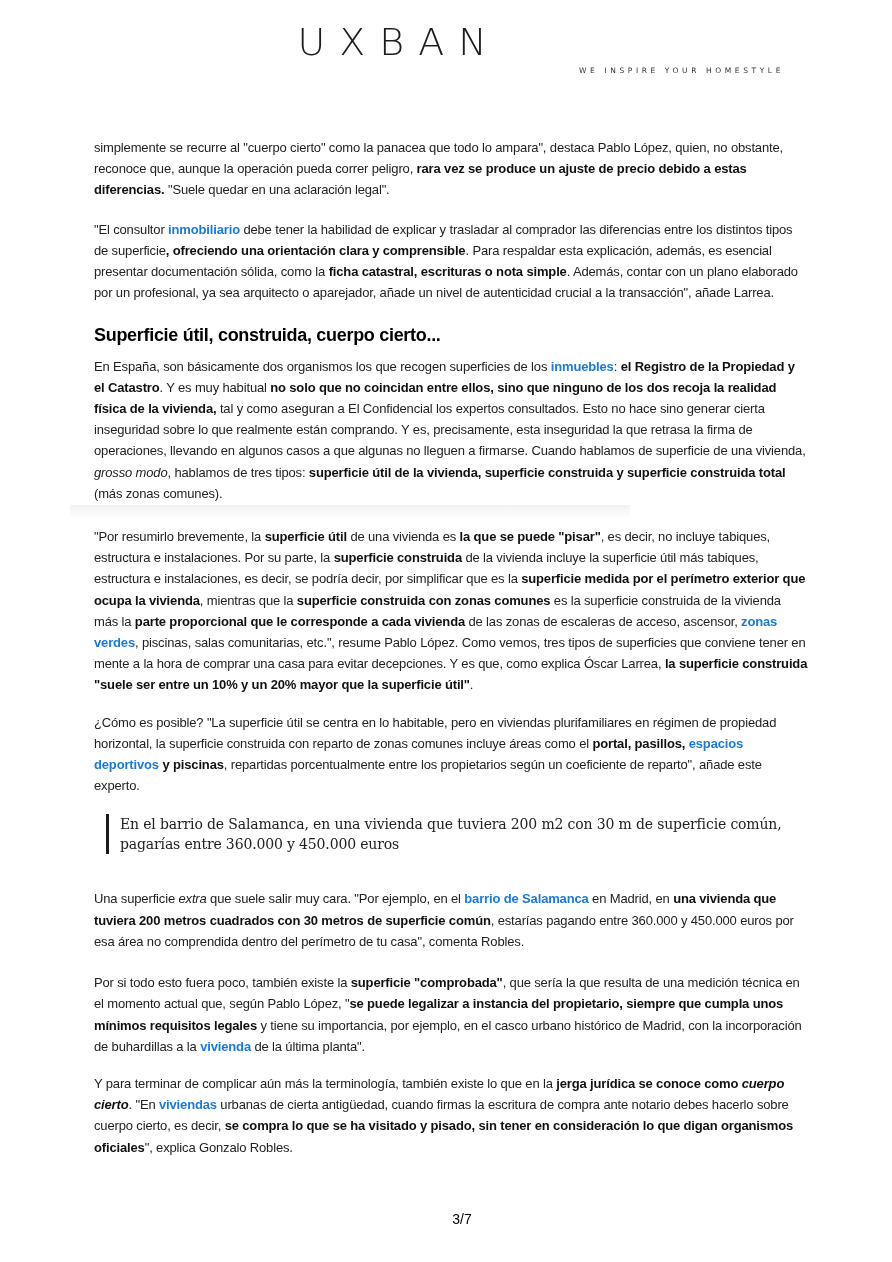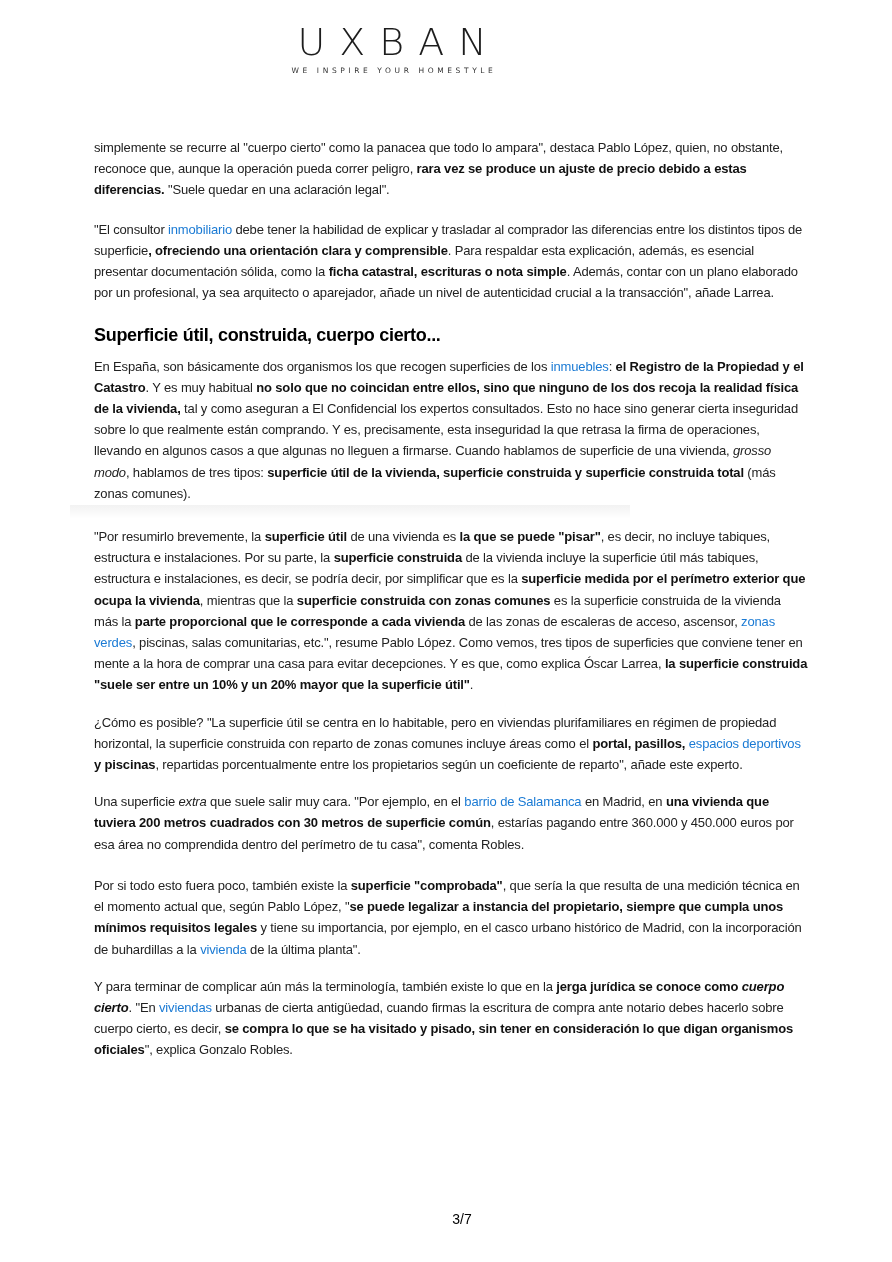--- a/index.html
+++ b/index.html
@@ -1,23 +1,23 @@
 <!DOCTYPE html>
 <html><head>
 <meta charset="utf-8">
 <style>
   html, body { margin:0; padding:0; background:#ffffff; }
   body { width:892px; height:1262px; position:relative; overflow:hidden; color:#1a1a1a; }
   .header { position:absolute; top:22px; left:0; width:784px; text-align:center; }
   .logo { font-family:"DejaVu Sans", sans-serif; font-weight:300; font-size:38px; letter-spacing:14px; color:#1d1d1d; line-height:40px; padding-left:14px; }
-  .tagline { font-family:"DejaVu Sans", sans-serif; font-size:7.5px; letter-spacing:3.6px; color:#333; margin-top:4px; padding-left:4px; }
+  .tagline { font-family:"DejaVu Sans", sans-serif; font-size:7.5px; letter-spacing:3.6px; color:#333; margin-top:4px; padding-left:4px;text-align:right; }
   .content { position:absolute; top:137px; left:94px; width:714px; font-family:"Liberation Sans", sans-serif; font-size:13px; line-height:21.2px; color:#222; letter-spacing:-0.15px; }
   .content p { margin:0 0 16px 0; }
   .content b { font-weight:bold; color:#111; }
-  a.lnk { color:#1a7ad4; font-weight:normal; text-decoration:none; }
+  a.lnk { color:#1a7ad4; font-weight:bold; text-decoration:none; }
   h2 { font-family:"Liberation Sans", sans-serif; font-size:18px; font-weight:bold; margin:22px 0 9px 0; color:#000000; letter-spacing:-0.3px; }
   .quote { border-left:3px solid #1a1a1a; padding-left:11px; margin:18px 0 34px 12px; font-family:"DejaVu Serif", serif; font-size:14px; line-height:20px; color:#222; }
   .shade { position:absolute; left:70px; top:505px; width:560px; height:14px; background:linear-gradient(to bottom, rgba(0,0,0,0.05), rgba(0,0,0,0)); pointer-events:none; }
   .pagenum { position:absolute; top:1211px; left:16px; width:892px; text-align:center; font-family:"Liberation Sans", sans-serif; font-size:14px; color:#000000; }
   .p-first { margin-bottom:18px !important; }
 </style>
 </head>
 <body>
 
 <div class="header">
@@ -33,20 +33,21 @@
   <p><span>"El consultor </span><a class="lnk" style="color: rgb(26, 122, 212);">inmobiliario</a><span> debe tener la habilidad de explicar y trasladar al comprador las diferencias entre los distintos tipos de superficie</span><b>, ofreciendo una orientación clara y comprensible</b><span>. Para respaldar esta explicación, además, es esencial presentar documentación sólida, como la </span><b>ficha catastral, escrituras o nota simple</b><span>. Además, contar con un plano elaborado por un profesional, ya sea arquitecto o aparejador, añade un nivel de autenticidad crucial a la transacción", añade Larrea.</span></p>
 
   <h2>Superficie útil, construida, cuerpo cierto...</h2>
 
   <p><span>En España, son básicamente dos organismos los que recogen superficies de los </span><a class="lnk" style="color: rgb(26, 122, 212);">inmuebles</a><span>: </span><b>el Registro de la Propiedad y el Catastro</b><span>. Y es muy habitual </span><b>no solo que no coincidan entre ellos, sino que ninguno de los dos recoja la realidad física de la vivienda,</b><span> tal y como aseguran a El Confidencial los expertos consultados. Esto no hace sino generar cierta inseguridad sobre lo que realmente están comprando. Y es, precisamente, esta inseguridad la que retrasa la firma de operaciones, llevando en algunos casos a que algunas no lleguen a firmarse. Cuando hablamos de superficie de una vivienda, </span><i>grosso modo</i><span>, hablamos de tres tipos: </span><b>superficie útil de la vivienda, superficie construida y superficie construida total</b><span> (más zonas comunes).</span></p>
 
   <p style="margin-top:22px;"><span>"Por resumirlo brevemente, la </span><b>superficie útil</b><span> de una vivienda es </span><b>la que se puede "pisar"</b><span>, es decir, no incluye tabiques, estructura e instalaciones. Por su parte, la </span><b>superficie construida</b><span> de la vivienda incluye la superficie útil más tabiques, estructura e instalaciones, es decir, se podría decir, por simplificar que es la </span><b>superficie medida por el perímetro exterior que ocupa la vivienda</b><span>, mientras que la </span><b>superficie construida con zonas comunes</b><span> es la superficie construida de la vivienda más la </span><b>parte proporcional que le corresponde a cada vivienda</b><span> de las zonas de escaleras de acceso, ascensor, </span><a class="lnk" style="color: rgb(26, 122, 212);">zonas verdes</a><span>, piscinas, salas comunitarias, etc.", resume Pablo López. Como vemos, tres tipos de superficies que conviene tener en mente a la hora de comprar una casa para evitar decepciones. Y es que, como explica Óscar Larrea, </span><b>la superficie construida "suele ser entre un 10% y un 20% mayor que la superficie útil"</b><span>.</span></p>
 
   <p><span>¿Cómo es posible? "La superficie útil se centra en lo habitable, pero en viviendas plurifamiliares en régimen de propiedad horizontal, la superficie construida con reparto de zonas comunes incluye áreas como el </span><b>portal, pasillos,</b><span> </span><a class="lnk" style="color: rgb(26, 122, 212);">espacios deportivos</a><b> y piscinas</b><span>, repartidas porcentualmente entre los propietarios según un coeficiente de reparto", añade este experto.</span></p>
 
+  <div class="quote">En el barrio de Salamanca, en una vivienda que tuviera 200 m2 con 30 m de superficie común, pagarías entre 360.000 y 450.000 euros</div>
 
   <p><span>Una superficie </span><i>extra</i><span> que suele salir muy cara. "Por ejemplo, en el </span><a class="lnk" style="color: rgb(26, 122, 212);">barrio de Salamanca</a><span> en Madrid, en </span><b>una vivienda que tuviera 200 metros cuadrados con 30 metros de superficie común</b><span>, estarías pagando entre 360.000 y 450.000 euros por esa área no comprendida dentro del perímetro de tu casa", comenta Robles.</span></p>
 
   <p style="margin-top:20px;"><span>Por si todo esto fuera poco, también existe la </span><b>superficie "comprobada"</b><span>, que sería la que resulta de una medición técnica en el momento actual que, según Pablo López, "</span><b>se puede legalizar a instancia del propietario, siempre que cumpla unos mínimos requisitos legales</b><span> y tiene su importancia, por ejemplo, en el casco urbano histórico de Madrid, con la incorporación de buhardillas a la </span><a class="lnk" style="color: rgb(26, 122, 212);">vivienda</a><span> de la última planta".</span></p>
 
   <p><span>Y para terminar de complicar aún más la terminología, también existe lo que en la </span><b>jerga jurídica se conoce como </b><b><i>cuerpo cierto</i></b><span>. "En </span><a class="lnk" style="color: rgb(26, 122, 212);">viviendas</a><span> urbanas de cierta antigüedad, cuando firmas la escritura de compra ante notario debes hacerlo sobre cuerpo cierto, es decir, </span><b>se compra lo que se ha visitado y pisado, sin tener en consideración lo que digan organismos oficiales</b><span>", explica Gonzalo Robles.</span></p>
 </div>
 
 <div class="pagenum">3/7</div>
 

